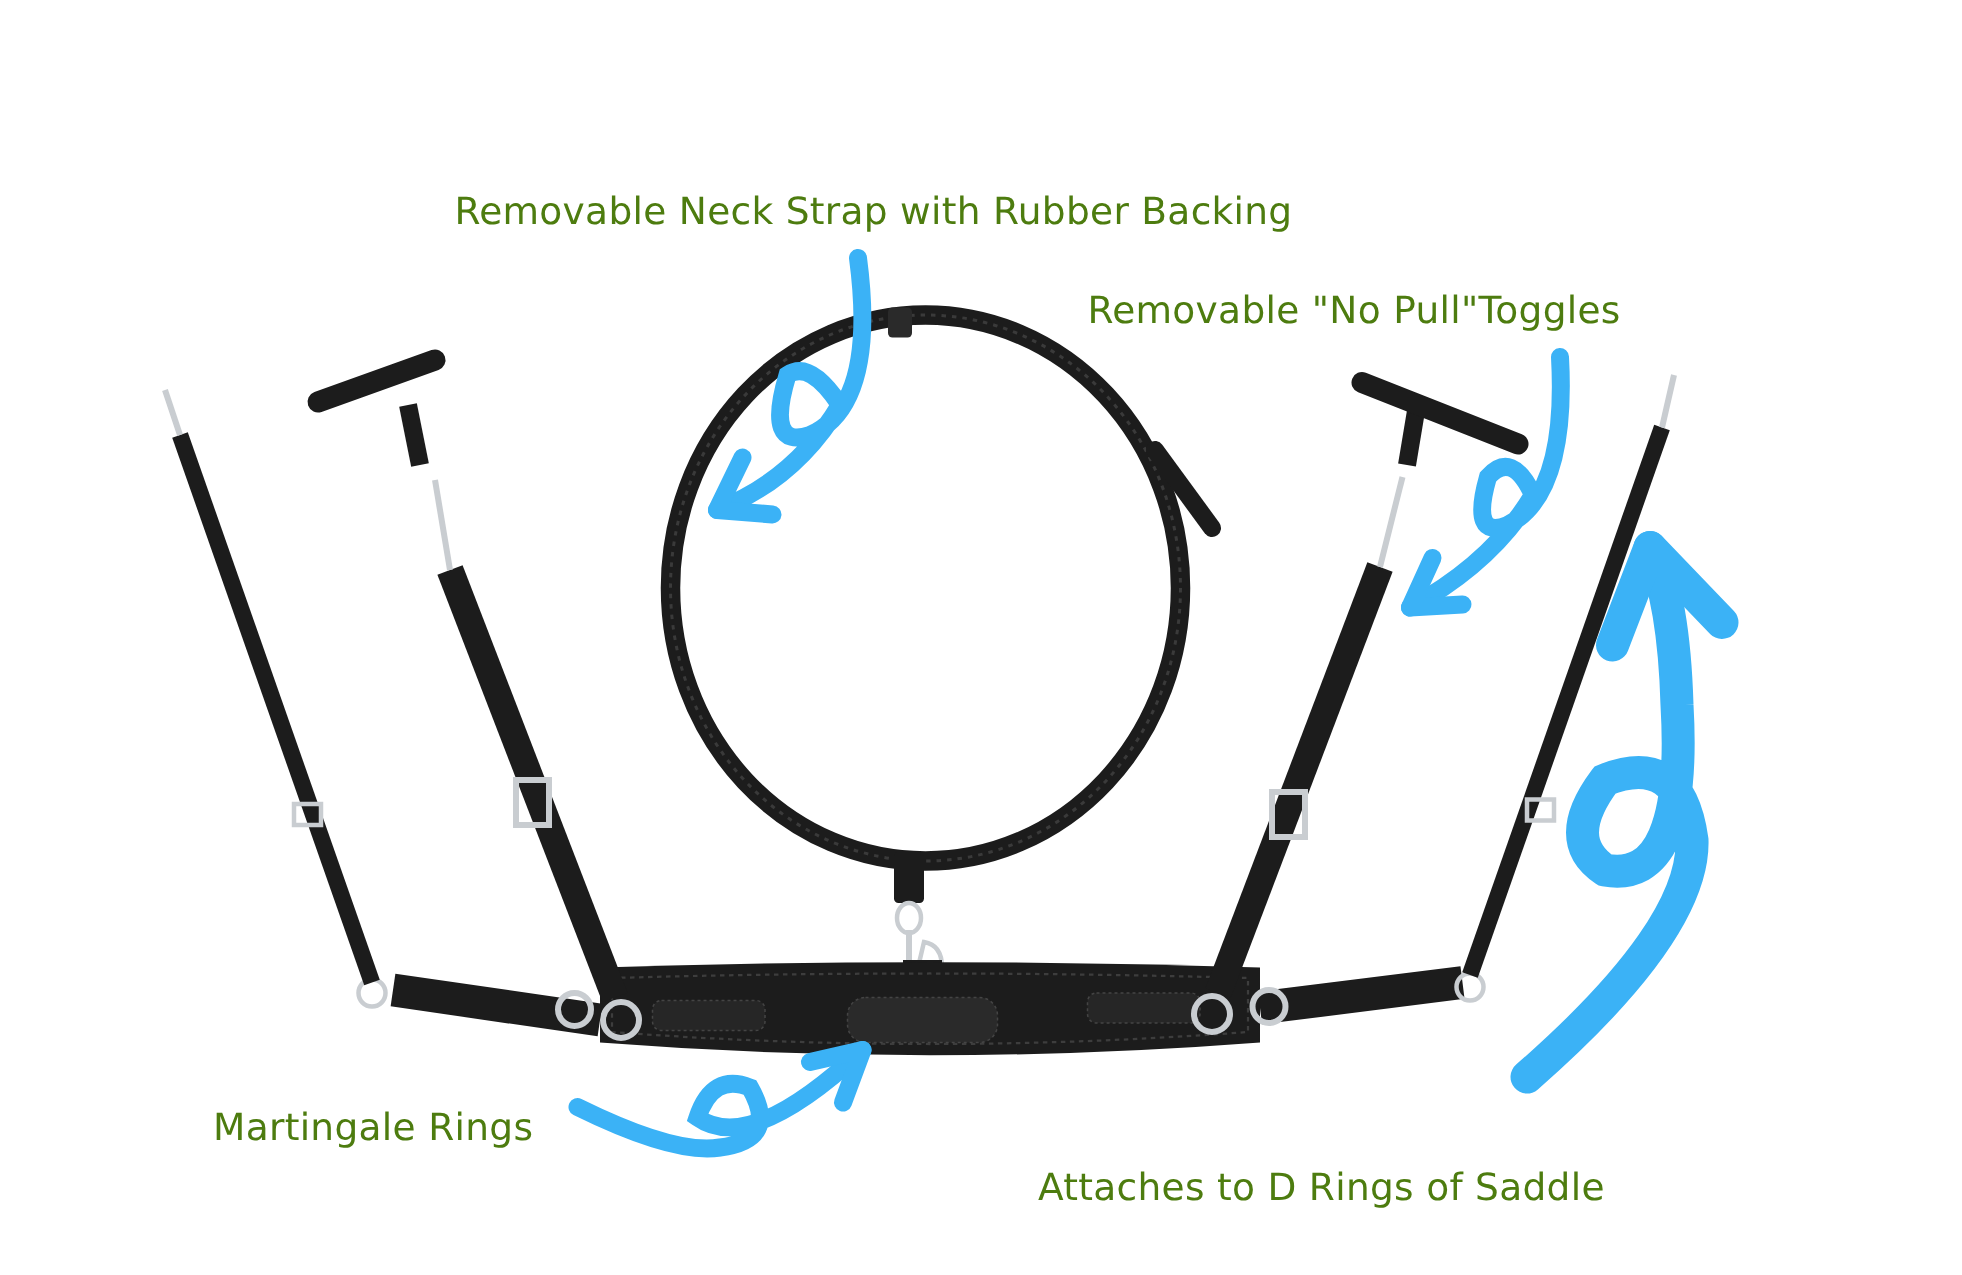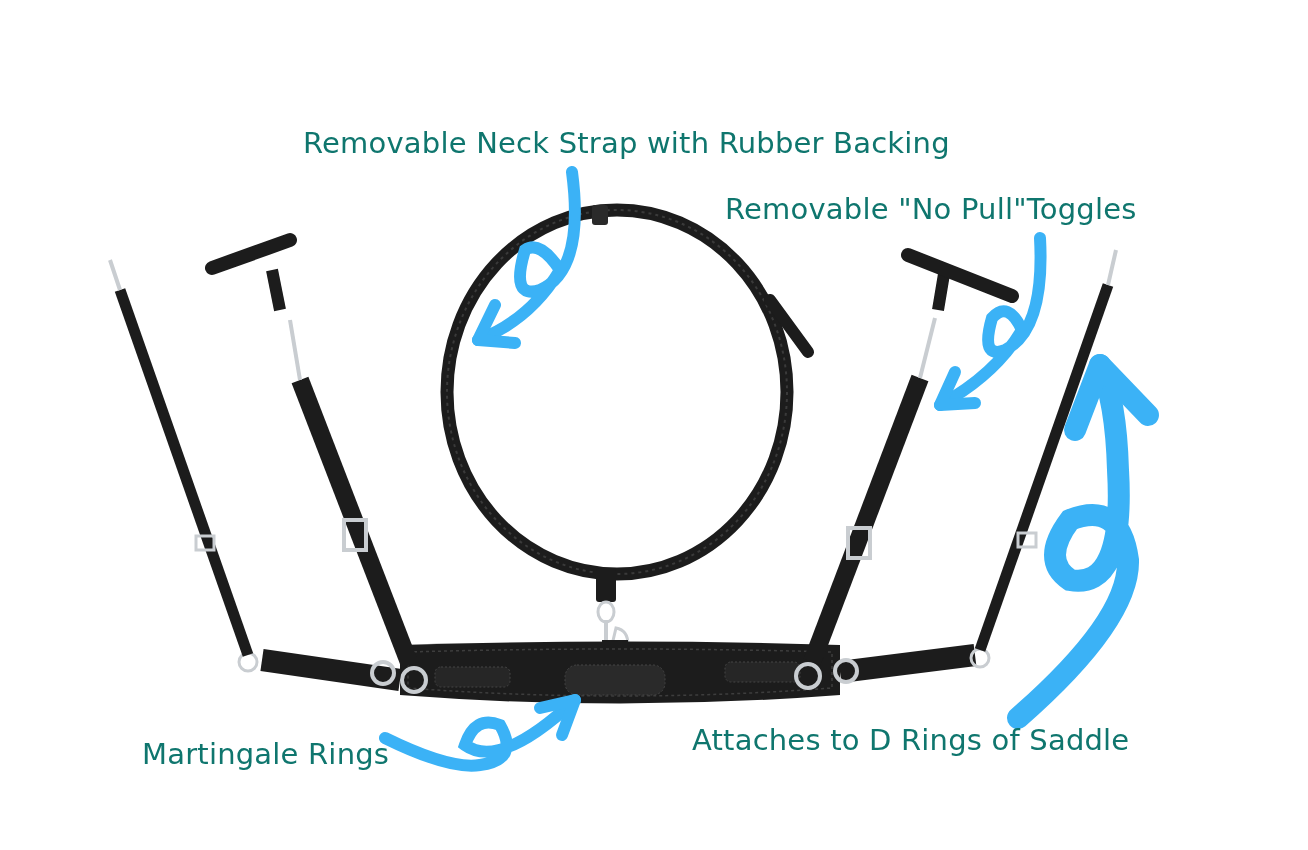--- a/index.html
+++ b/index.html
@@ -1,17 +1,17 @@
 <!DOCTYPE html>
 <html><head>
 <meta charset="utf-8">
 <style>
   html, body { margin:0; padding:0; background:#ffffff; }
   body { width:1308px; height:850px; position:relative; overflow:hidden; font-family:"DejaVu Sans","Liberation Sans",sans-serif; }
-  .label { position:absolute; color:#0f766e; font-size:29px; white-space:nowrap; letter-spacing:0.2px;text-align:center; }
+  .label { position:absolute; color:#4d7c0f; font-size:25px; white-space:nowrap; letter-spacing:0.2px;text-align:center; }
   svg.art { position:absolute; left:0; top:0; }
 </style>
 </head>
 <body>
 
 <svg class="art" width="1308" height="850" viewBox="0 0 1308 850">
 
   <g>
     <ellipse cx="617" cy="392" rx="170" ry="182" fill="none" stroke="#1c1c1c" stroke-width="13"></ellipse>
     <ellipse cx="617" cy="392" rx="170" ry="182" fill="none" stroke="#3a3a3a" stroke-width="2" stroke-dasharray="3 4"></ellipse>
@@ -79,13 +79,13 @@
   </g>
   <g fill="none" stroke="#3bb2f6" stroke-width="22" stroke-linecap="round">
     <path d="M1018 718 Q1130 620 1128 560 Q1120 500 1070 520 Q1040 560 1070 580 Q1125 590 1118 470 Q1116 400 1100 365"></path>
     <path d="M1100 365 L1075 430 M1100 365 L1148 415"></path>
   </g>
 </svg>
 
 <div class="label" style="left:303px; top:126px;">Removable Neck Strap with Rubber Backing</div>
 <div class="label" style="left:725px; top:192px;">Removable "No Pull"Toggles</div>
 <div class="label" style="left:142px; top:737px;">Martingale Rings</div>
-<div class="label" style="left:692px; top:723px;">Attaches to D Rings of Saddle</div>
+<div class="label" style="left:692px; top:777px;">Attaches to D Rings of Saddle</div>
 
 </body></html>

